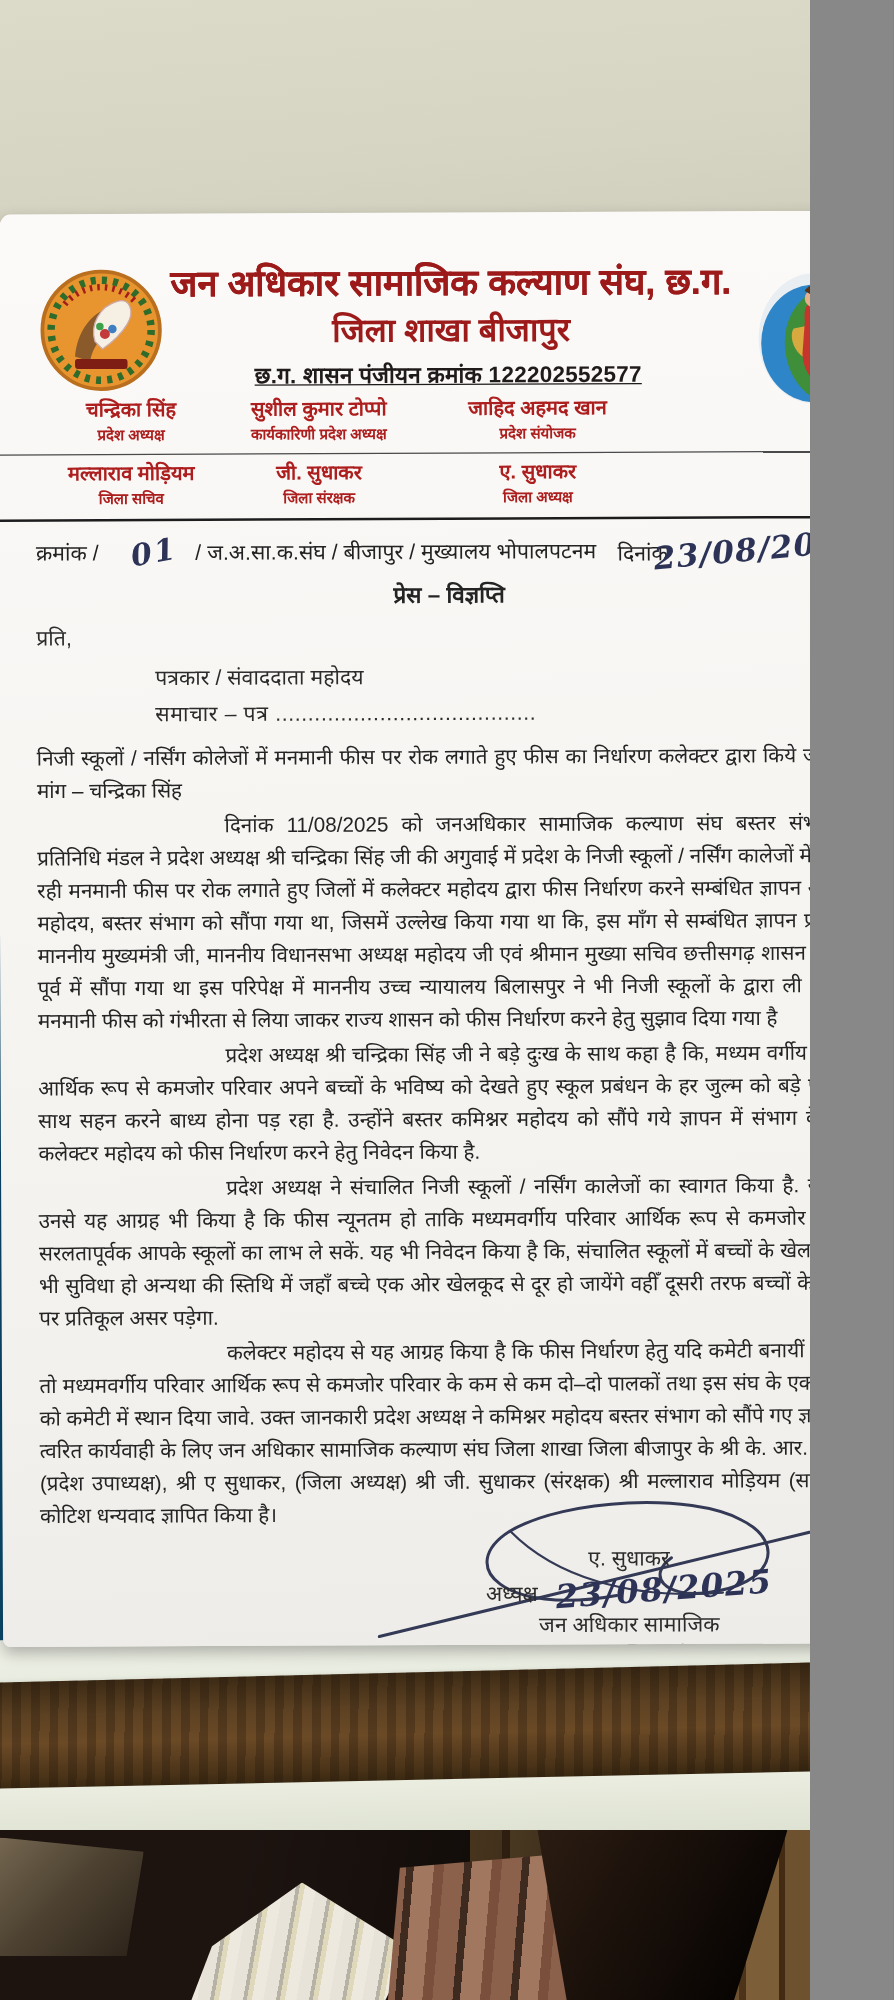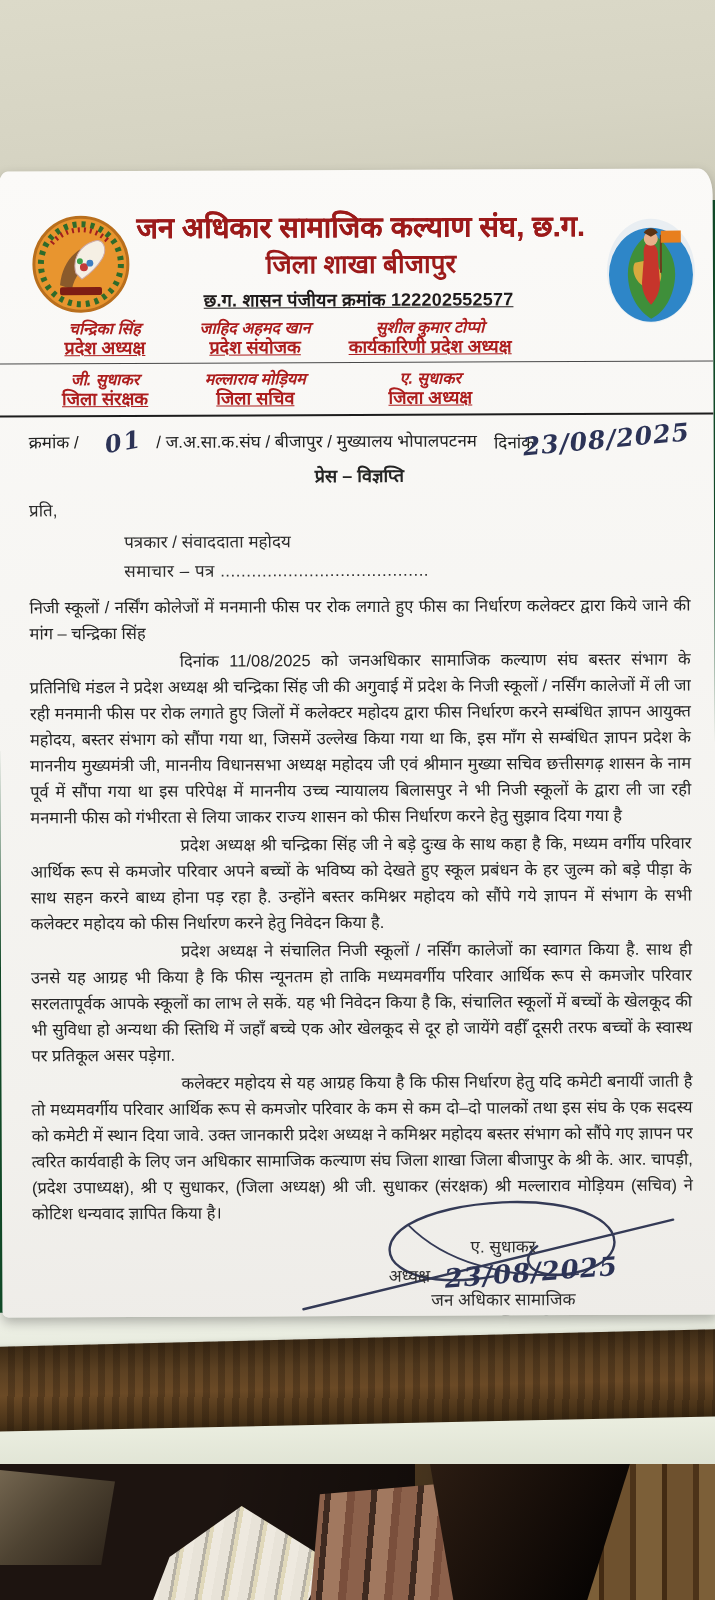--- a/index.html
+++ b/index.html
@@ -1,19 +1,19 @@
 <!DOCTYPE html>
 <html><head>
 <meta charset="utf-8">
 <style>
   html,body{margin:0;padding:0;background:#888;}
   .scene{
-    position:relative;width:715px;height:1600px;overflow:hidden;
+    position:relative;width:648px;height:1600px;overflow:hidden;
     font-family:"Liberation Sans","DejaVu Sans",sans-serif;
-    background:#14532d;
+    background:#0c4a6e;
   }
   
   .wall{
     position:absolute;top:0;left:0;width:100%;height:200px;
     background:linear-gradient(175deg,#dcdac9 0%,#d6d4c3 60%,#cfcdbb 100%);
   }
   
   .ledge1{position:absolute;top:1306px;left:-3%;width:106%;height:52px;
     background:linear-gradient(180deg,#f0f2e8,#e4e8da);transform:rotate(-1.1deg);}
   .woodbar{position:absolute;top:1338px;left:-3%;width:106%;height:90px;
@@ -70,22 +70,22 @@
   }
   .reg{
     text-align:center;color:#1f1b1b;font-weight:bold;
     font-size:18px;line-height:24px;margin-top:8px;
     text-decoration:underline;letter-spacing:.2px;
   }
   .officials{
     display:grid;grid-template-columns:1.02fr .98fr 1.35fr 1.05fr;
     margin-top:6px;color:#ad1e1e;font-weight:bold;text-align:center;
   }
-  .officials .cell .nm{font-size:16px;line-height:20px;font-style:italic;}
-  .officials .cell .tl{font-size:18px;line-height:19px;text-decoration:underline;}
+  .officials .cell .nm{font-size:16px;line-height:20px;}
+  .officials .cell .tl{font-size:12px;line-height:19px;}
   .rule-thin{border:none;border-top:1.5px solid #4a4a4a;margin:5px -24px 0 -30px;}
   .rule-thick{border:none;border-top:2.5px solid #1d1d1d;margin:6px -24px 0 -30px;}
   
   .refline{display:flex;align-items:center;margin-top:10px;font-size:17px;color:#222;}
   .hand{color:#2c3356;font-style:italic;font-weight:bold;
         font-family:"DejaVu Serif","Liberation Serif",serif;}
   .serial{font-size:24px;transform:rotate(-10deg);margin:0 14px 0 26px;letter-spacing:2px;}
   .date-wrap{margin-left:auto;white-space:nowrap;position:relative;}
   .date-top{font-size:25px;letter-spacing:1px;margin-left:-12px;
     display:inline-block;transform:rotate(-5deg);}
@@ -159,39 +159,39 @@
     <div class="org-name">जन अधिकार सामाजिक कल्याण संघ, छ.ग.</div>
     <div class="branch">जिला शाखा बीजापुर</div>
     <div class="reg">छ.ग. शासन पंजीयन क्रमांक 122202552577</div>
 
     <div class="officials">
       <div class="cell">
         <div class="nm">चन्द्रिका सिंह</div>
         <div class="tl">प्रदेश अध्यक्ष</div>
       </div>
       <div class="cell">
+        <div class="nm">सुशील कुमार टोप्पो</div>
+        <div class="tl">कार्यकारिणी प्रदेश अध्यक्ष</div>
+      </div>
+      <div class="cell">
         <div class="nm">जाहिद अहमद खान</div>
         <div class="tl">प्रदेश संयोजक</div>
       </div>
-      <div class="cell">
-        <div class="nm">सुशील कुमार टोप्पो</div>
-        <div class="tl">कार्यकारिणी प्रदेश अध्यक्ष</div>
-      </div>
     </div>
 
     <hr class="rule-thin">
 
     <div class="officials">
+      <div class="cell">
+        <div class="nm">मल्लाराव मोड़ियम</div>
+        <div class="tl">जिला सचिव</div>
+      </div>
       <div class="cell">
         <div class="nm">जी. सुधाकर</div>
         <div class="tl">जिला संरक्षक</div>
-      </div>
-      <div class="cell">
-        <div class="nm">मल्लाराव मोड़ियम</div>
-        <div class="tl">जिला सचिव</div>
       </div>
       <div class="cell">
         <div class="nm">ए. सुधाकर</div>
         <div class="tl">जिला अध्यक्ष</div>
       </div>
     </div>
 
     <hr class="rule-thick">
 
     <div class="refline">

